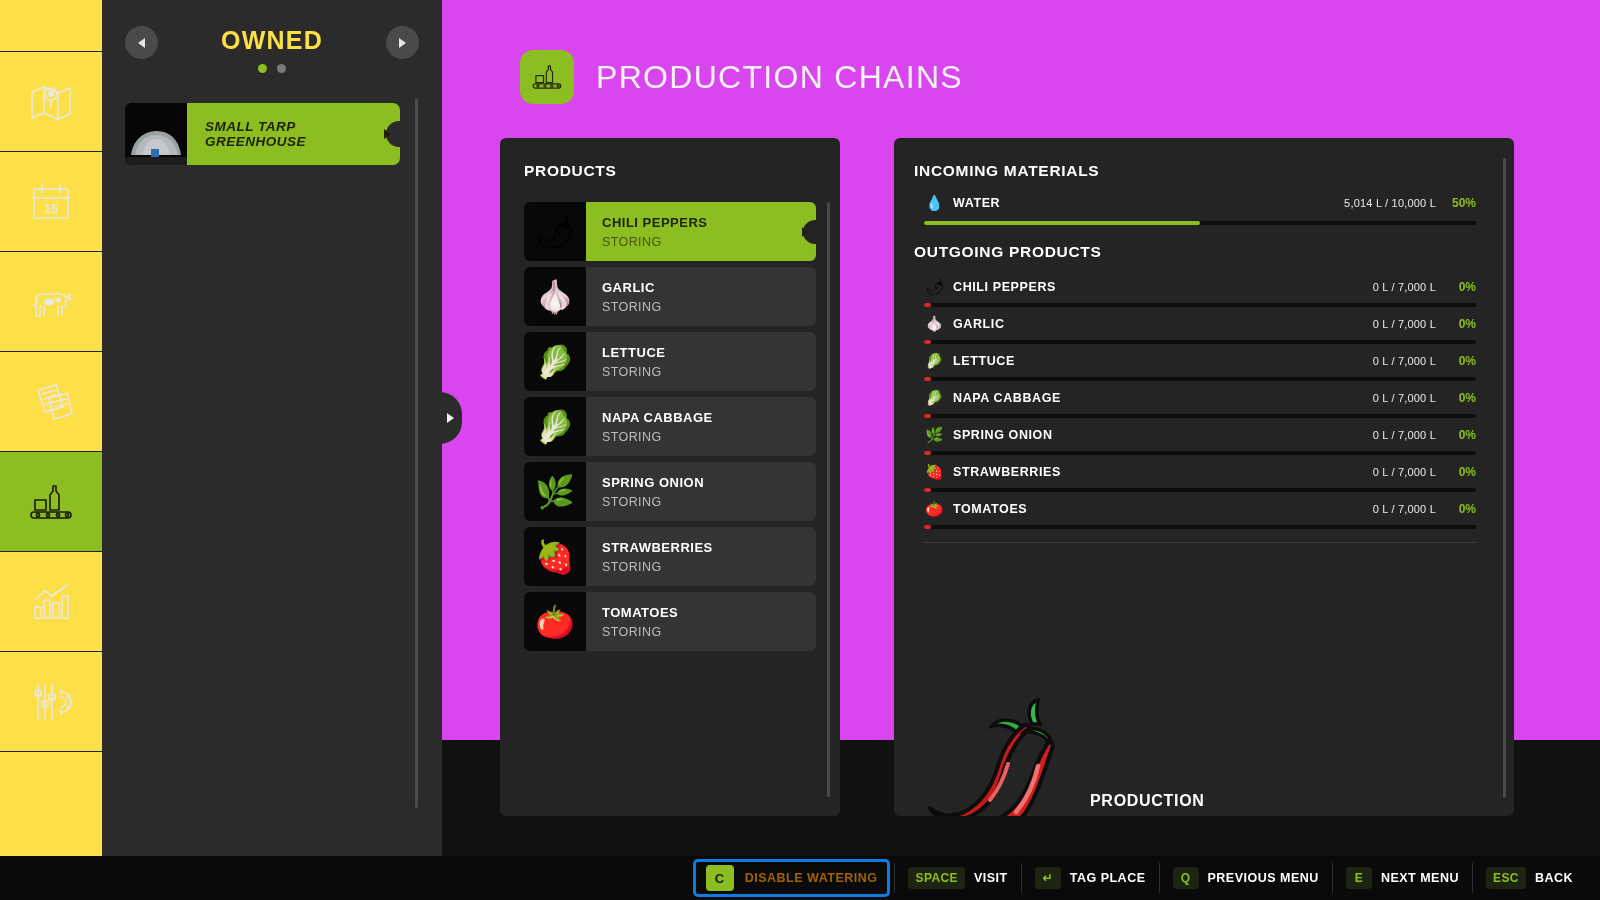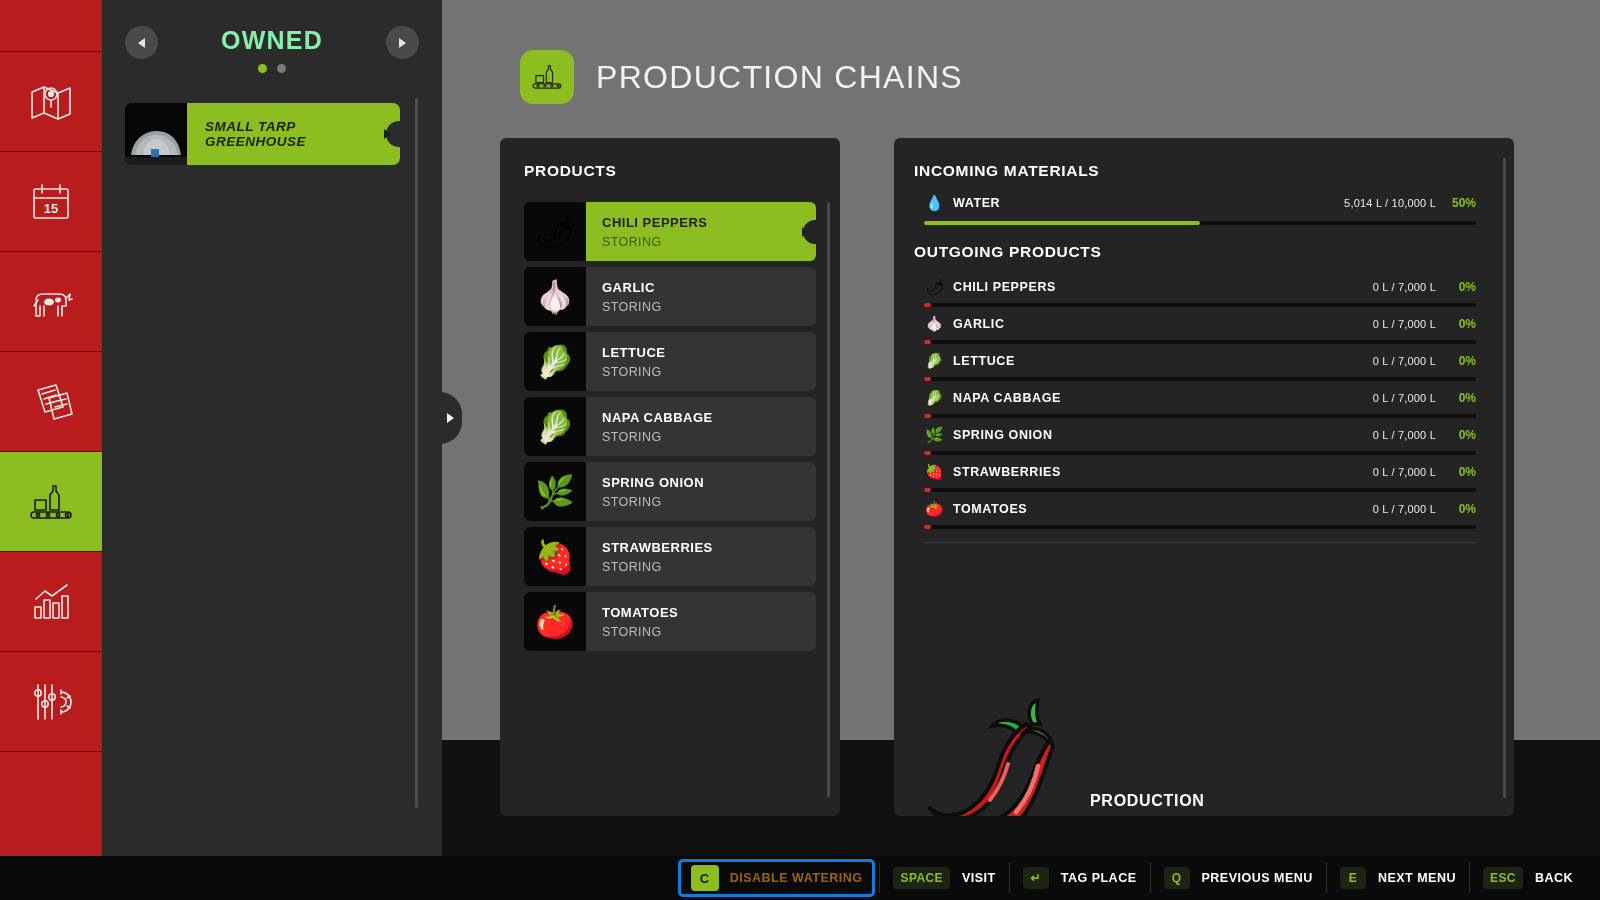--- a/index.html
+++ b/index.html
@@ -7,21 +7,21 @@
     width: 1600px; height: 900px;
     background: #0d0d0d;
     font-family: "Liberation Sans", sans-serif;
     overflow: hidden;
   }
   #app { position: relative; width: 1600px; height: 900px; background: #111111; }
 
   
   .rail {
     position: absolute; left: 0; top: 0; width: 102px; height: 856px;
-    background: #b91c1c; display: flex; flex-direction: column;
+    background: #fde047; display: flex; flex-direction: column;
   }
   .rail-slot {
     height: 100px; display: flex; align-items: center; justify-content: center;
     border-bottom: 1px solid #222; position: relative;
   }
   .rail-slot:first-child { height: 52px; }
   .rail-slot.active { background: #8cbe21; }
   .rail-slot.active::after {
     content: ""; position: absolute; right: -6px; top: 50%; transform: translateY(-50%);
     border-top: 6px solid transparent; border-bottom: 6px solid transparent;
@@ -33,21 +33,21 @@
   .rail-slot.active .ricon { stroke: #1a1a0c; }
 
   
   .owned-panel {
     position: absolute; left: 102px; top: 0; width: 340px; height: 856px;
     background: #2b2b2b;
   }
   .owned-head { position: relative; height: 90px; }
   .owned-title {
     position: absolute; left: 0; right: 0; top: 26px; text-align: center;
-    color: #86efac; font-size: 25px; font-weight: bold; letter-spacing: 1.2px;
+    color: #fde047; font-size: 25px; font-weight: bold; letter-spacing: 1.2px;
   }
   .nav-circle {
     position: absolute; top: 26px; width: 33px; height: 33px; border-radius: 50%;
     background: #4a4a4a; display: flex; align-items: center; justify-content: center;
     cursor: pointer;
   }
   .nav-circle.left { left: 23px; }
   .nav-circle.right { right: 23px; }
   .nav-circle .tri { width: 0; height: 0; }
   .nav-circle.left .tri {
@@ -101,21 +101,21 @@
     display: flex; align-items: center; justify-content: center; cursor: pointer;
   }
   .panel-tab .tri {
     width: 0; height: 0;
     border-top: 5px solid transparent; border-bottom: 5px solid transparent;
     border-left: 7px solid #f0f0f0; margin-left: -2px;
   }
 
   
   .main { position: absolute; left: 442px; top: 0; right: 0; height: 740px;
-          background: #737373; }
+          background: #d946ef; }
   .page-head { position: absolute; left: 78px; top: 50px;
                display: flex; align-items: center; gap: 22px; }
   .page-icon { width: 54px; height: 54px; border-radius: 13px; background: #8cbe21;
                display: flex; align-items: center; justify-content: center; }
   .page-icon svg { width: 36px; height: 36px; }
   .page-icon .ricon { stroke: #25290e; stroke-width: 1.7; }
   .page-title { color: #f2f2f2; font-size: 32px; font-weight: 300; letter-spacing: 1.3px; }
 
   
   .products-card {
@@ -208,21 +208,21 @@
   .detail-scroll { position: absolute; right: 8px; top: 20px; width: 3px;
                    height: 640px; background: #4a4a4a; border-radius: 2px; }
 
   
   .bottombar {
     position: absolute; left: 0; bottom: 0; width: 1600px; height: 44px;
     background: #0a0a0a; display: flex; align-items: center; justify-content: flex-end;
     padding-right: 14px;
   }
   .hint { display: flex; align-items: center; gap: 9px; padding: 0 13px; height: 30px; }
-  .hint + .hint { border-left: 1px solid #2e2e2e; gap: 12px; }
+  .hint + .hint { border-left: 1px solid #2e2e2e; }
   .key {
     min-width: 26px; height: 22px; padding: 0 7px; border-radius: 4px;
     background: #1d2411; color: #8cbe21; font-size: 12px; font-weight: bold;
     display: flex; align-items: center; justify-content: center; letter-spacing: 0.4px;
   }
   .hint-label { color: #ffffff; font-size: 12.5px; font-weight: bold;
                 letter-spacing: 0.5px; }
   .hint.focus {
     border: 3px solid #0f7ddb; border-radius: 5px; height: 38px;
     padding: 0 10px; gap: 11px; margin-right: 4px;

